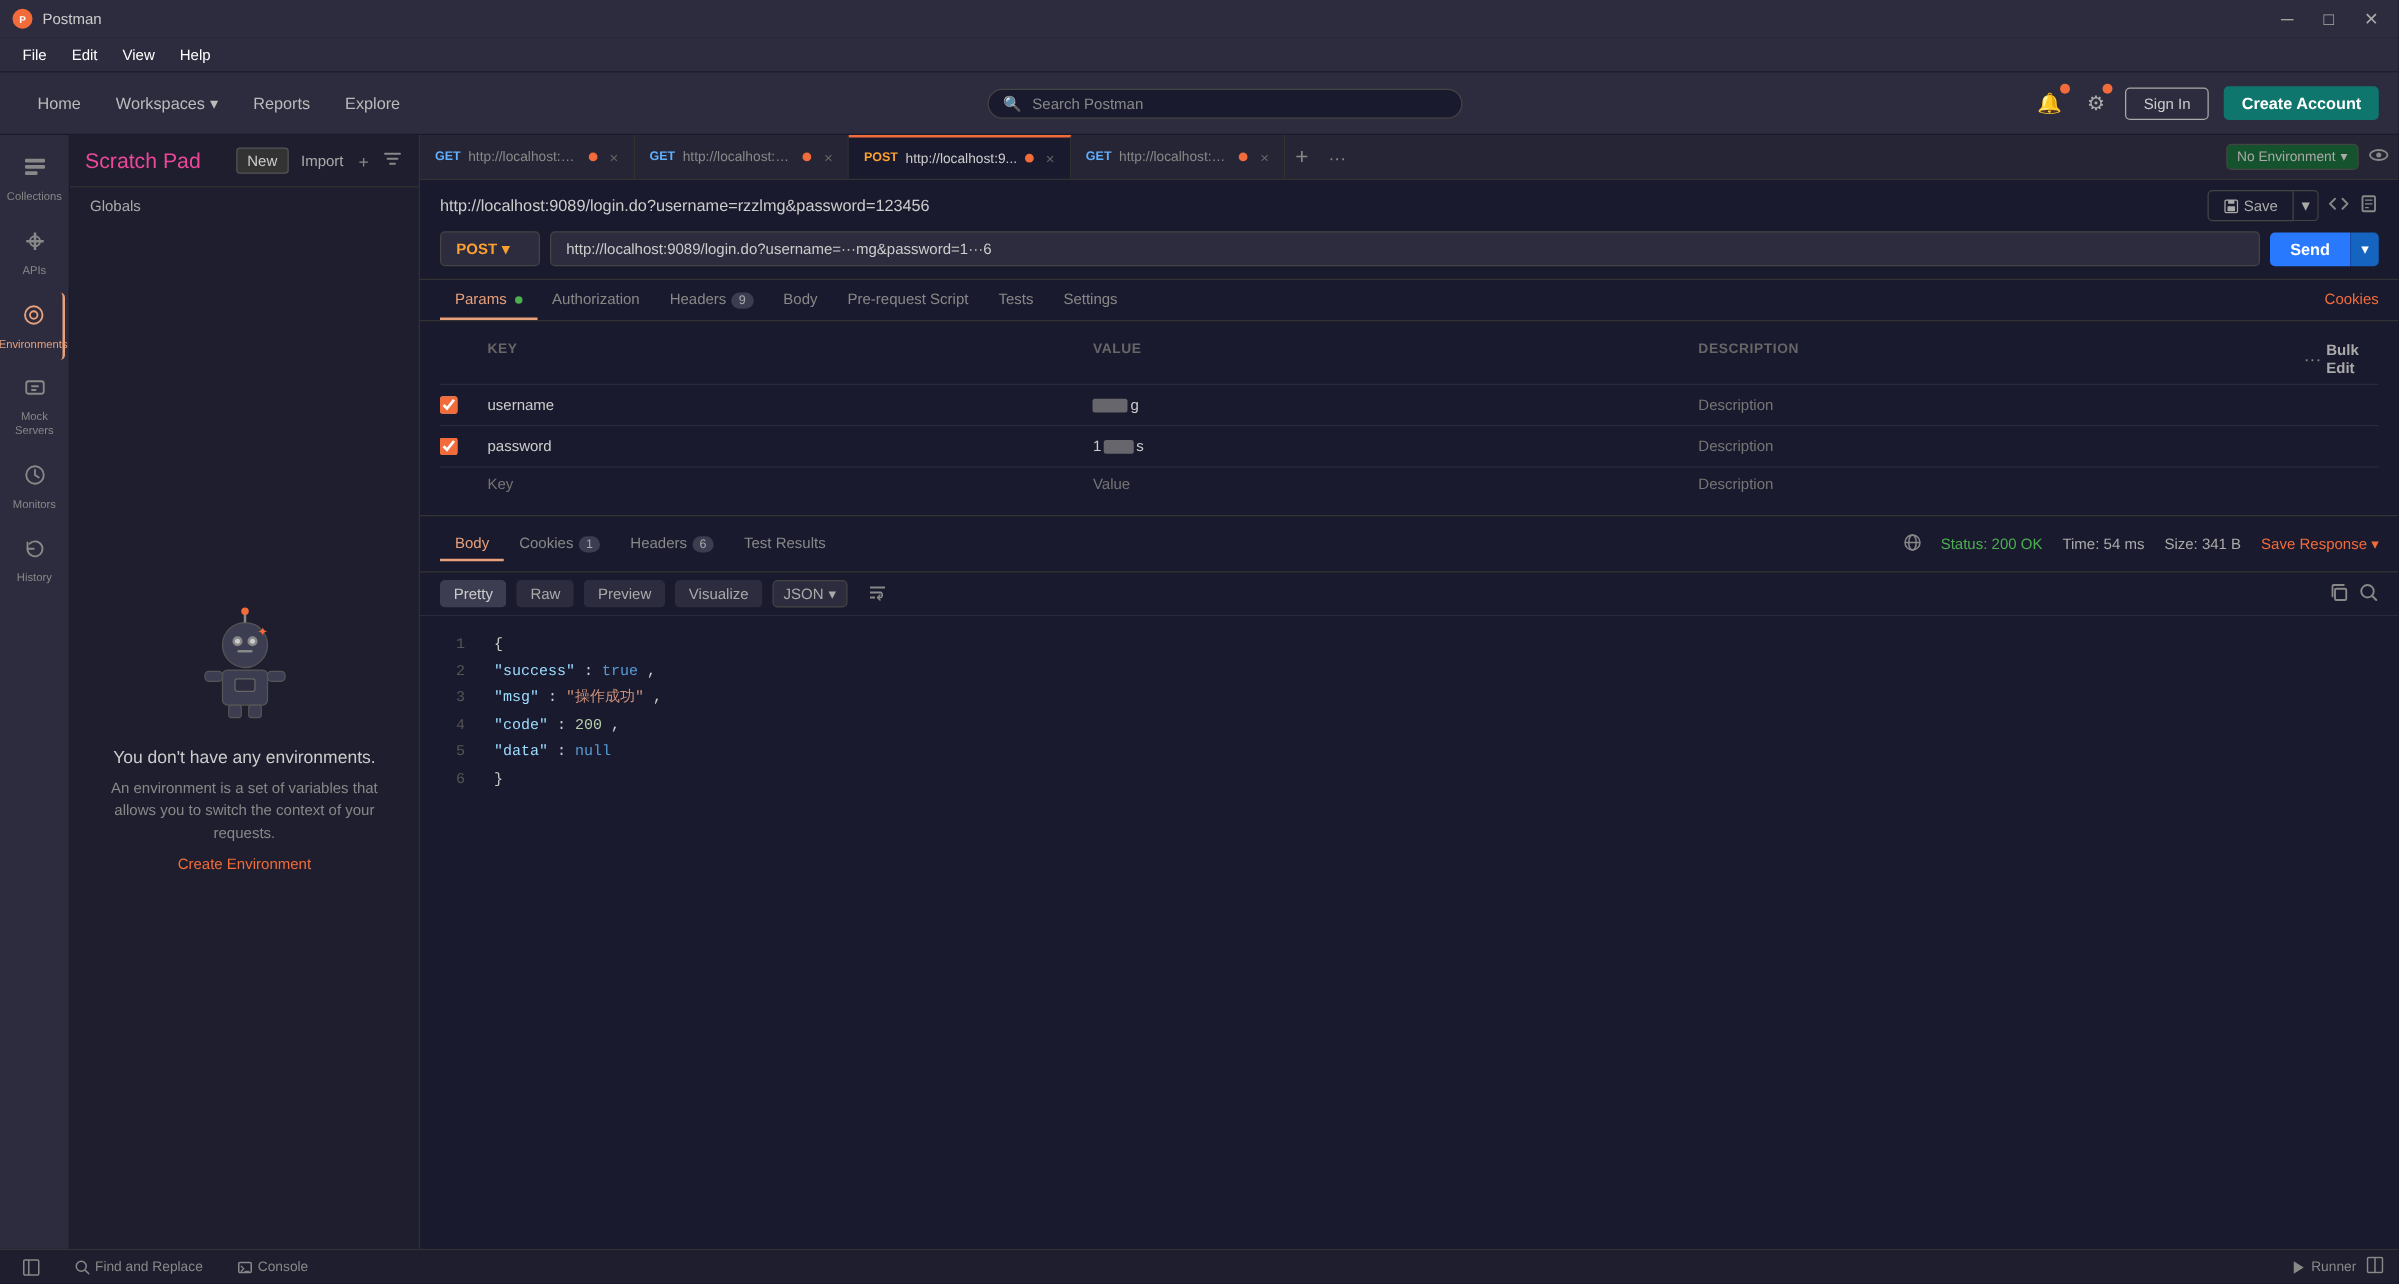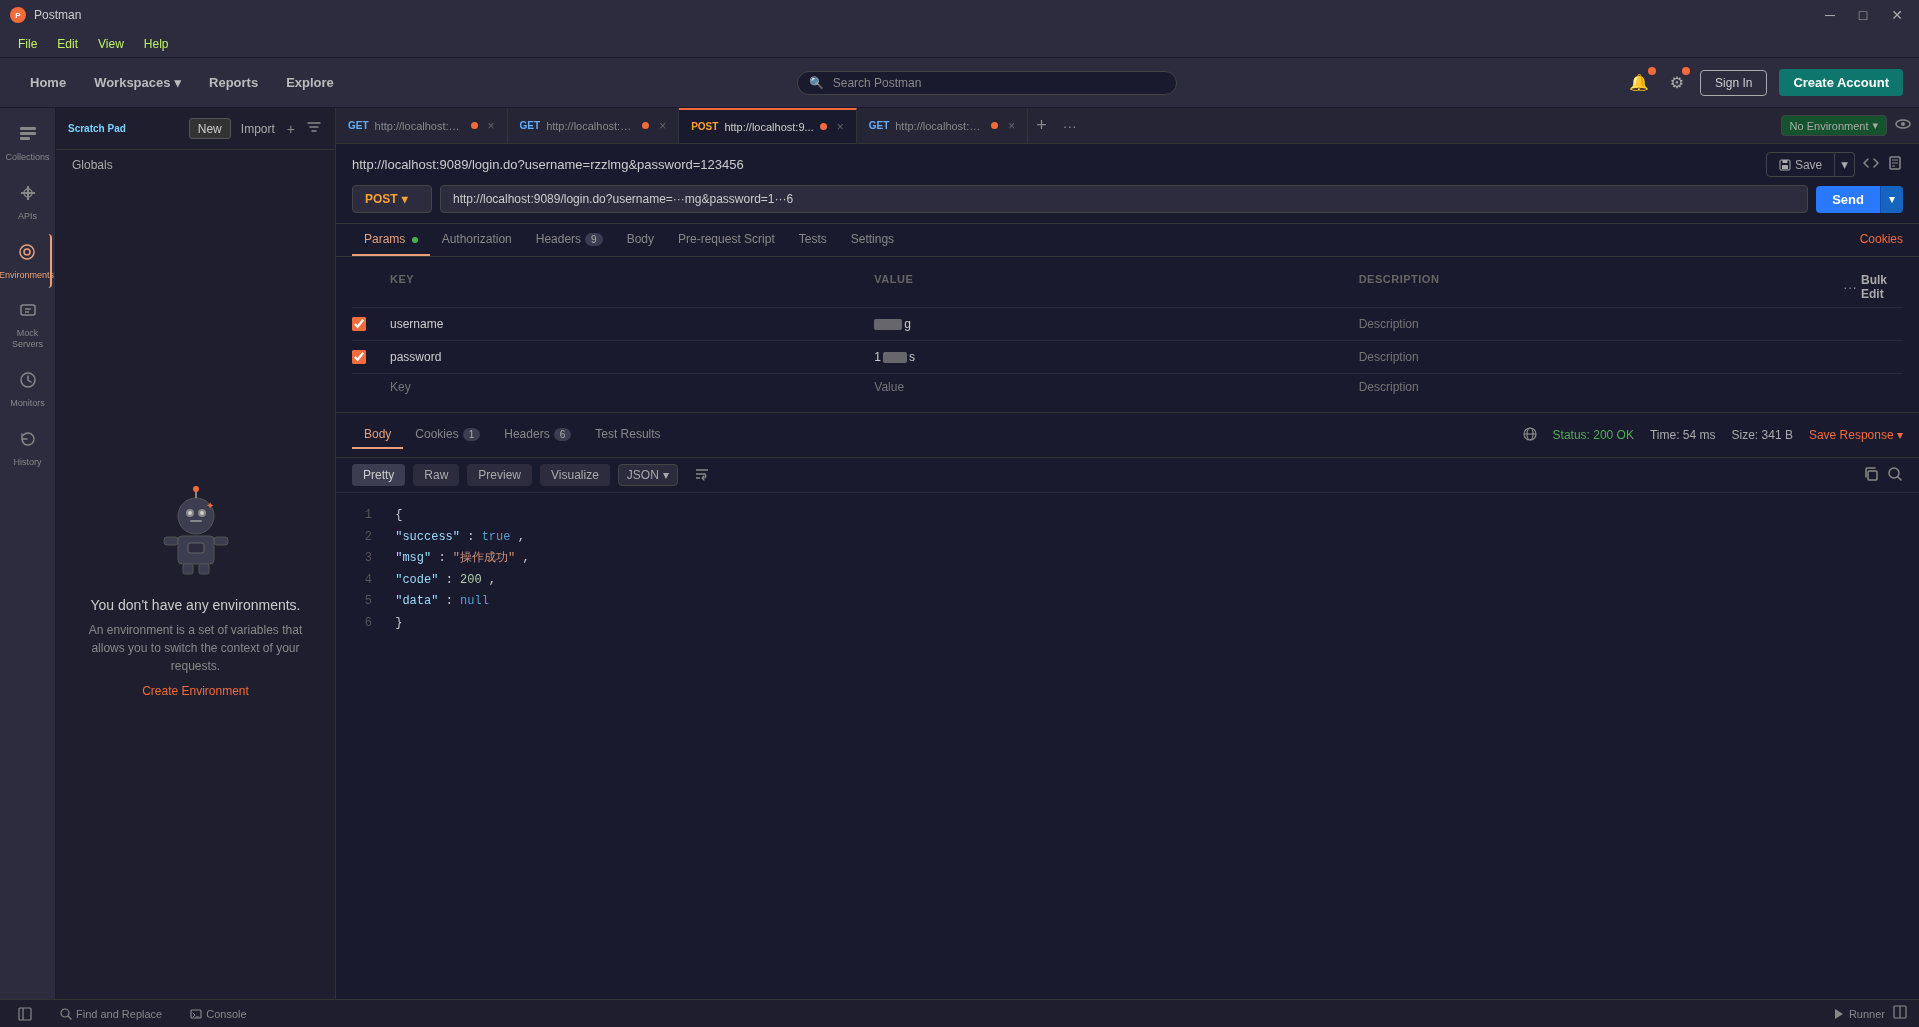--- a/index.html
+++ b/index.html
@@ -24,39 +24,39 @@
     
     .menu-bar {
       height: 28px;
       background: #2c2c3e;
       display: flex;
       align-items: center;
       padding: 0 10px;
       gap: 4px;
       border-bottom: 1px solid #1a1a2e;
     }
-    .menu-item { color: #bef264; font-size: 12px; padding: 2px 8px; cursor: pointer; border-radius: 3px; }
+    .menu-item { color: #ffffff; font-size: 12px; padding: 2px 8px; cursor: pointer; border-radius: 3px; }
 
     
     .top-nav {
       height: 50px;
       background: #2c2c3e;
       display: flex;
       align-items: center;
       padding: 0 16px;
       gap: 0;
       border-bottom: 1px solid #1a1a2e;
     }
     .nav-item {
       color: #bbb;
       font-size: 13px;
       padding: 6px 14px;
       cursor: pointer;
       border-radius: 4px;
-      font-weight: 700;
+      font-weight: 400;
     }
     .nav-item-workspaces { display: flex; align-items: center; gap: 4px; }
     .search-bar {
       flex: 1;
       display: flex;
       justify-content: center;
     }
     .search-input-wrapper {
       width: 380px;
       background: #1a1a2e;
@@ -112,21 +112,21 @@
       display: flex;
       flex-direction: column;
     }
     .sidebar-header {
       padding: 10px 12px;
       display: flex;
       align-items: center;
       justify-content: space-between;
       border-bottom: 1px solid #333;
     }
-    .sidebar-header-title { font-size: 10px; color: #7dd3fc; font-weight: 700; }
+    .sidebar-header-title { font-size: 17px; color: #ec4899; font-weight: 400; }
     .sidebar-header-actions { display: flex; gap: 8px; }
     .sidebar-action-btn { background: none; border: none; color: #888; cursor: pointer; font-size: 14px; padding: 2px; }
 
     .globals-item {
       padding: 8px 16px;
       color: #aaa;
       font-size: 12px;
       cursor: pointer;
     }
 

